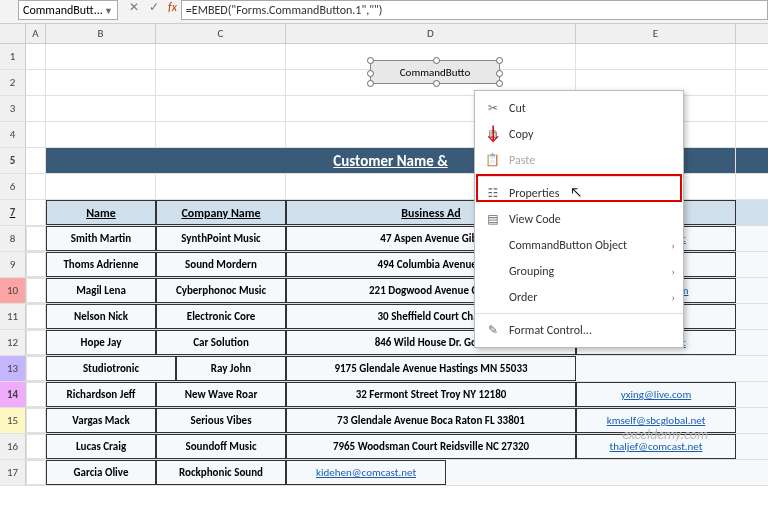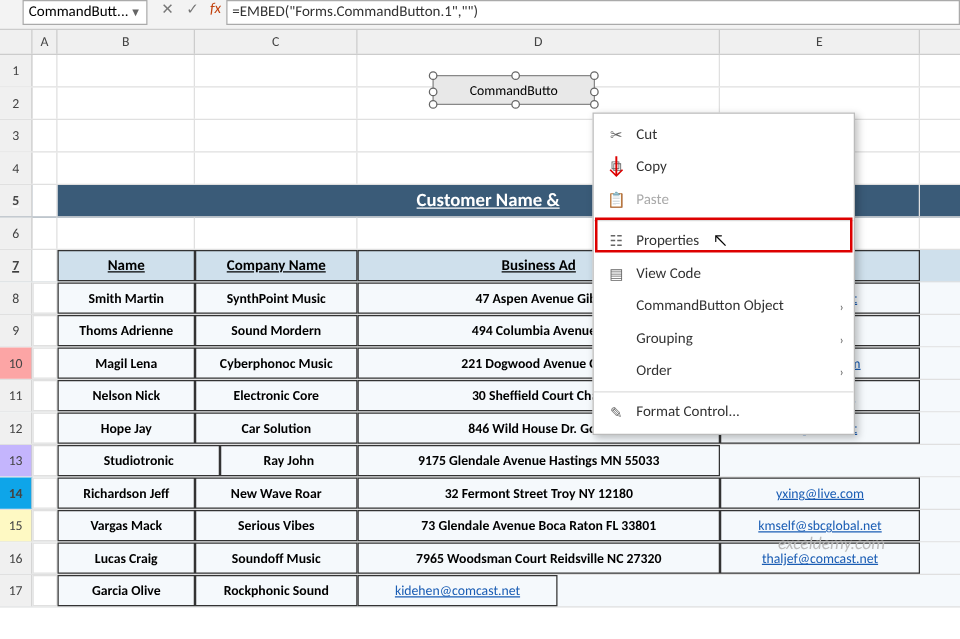--- a/index.html
+++ b/index.html
@@ -16,21 +16,21 @@
 .grid { position: relative; }
 .row { display: flex; height: 26px; border-bottom: 1px solid #e0e0e0; }
 .row-h { width: 26px; background: #f0f0f0; border-right: 1px solid #ccc; text-align: center; line-height: 26px; color: #444; font-size: 11px; }
 .cell { border-right: 1px solid #e0e0e0; display: flex; align-items: center; justify-content: center; overflow: hidden; white-space: nowrap; padding: 0 4px; }
 .wA { width: 20px; } .wB { width: 110px; } .wC { width: 130px; } .wD { width: 290px; } .wE { width: 160px; }
 .title-row { background: #3a5b78; color: #fff; font-weight: bold; font-size: 15px; text-decoration: underline; }
 .header-row { background: #cfe0ec; font-weight: bold; text-decoration: underline; }
 .data-row { background: #f5f9fc; font-weight: bold; font-size: 11px; }
 .data-row .cell { border: 1px solid #333; }
 .email { color: #1a5db4; text-decoration: underline; font-weight: normal; }
-.cmd-btn { position: absolute; left: 346px; top: 60px; width: 130px; height: 24px; background: #e8e8e8; border: 1px solid #888; display: flex; align-items: center; justify-content: center; font-size: 11px; }
+.cmd-btn { position: absolute; left: 370px; top: 60px; width: 130px; height: 24px; background: #e8e8e8; border: 1px solid #888; display: flex; align-items: center; justify-content: center; font-size: 11px; }
 .handle { position: absolute; width: 7px; height: 7px; background: #fff; border: 1px solid #666; border-radius: 50%; }
 .h-tl { left: -4px; top: -4px; } .h-tc { left: 62px; top: -4px; } .h-tr { right: -4px; top: -4px; }
 .h-ml { left: -4px; top: 9px; } .h-mr { right: -4px; top: 9px; }
 .h-bl { left: -4px; bottom: -4px; } .h-bc { left: 62px; bottom: -4px; } .h-br { right: -4px; bottom: -4px; }
 .ctx-menu { position: absolute; left: 474px; top: 90px; width: 210px; background: #fff; border: 1px solid #bbb; box-shadow: 2px 2px 6px rgba(0,0,0,0.25); padding: 4px 0; z-index: 10; }
 .ctx-item { display: flex; align-items: center; height: 26px; padding: 0 8px; font-size: 12px; color: #333; }
 .ctx-item.disabled { color: #aaa; }
 .ctx-icon { width: 20px; text-align: center; color: #666; font-size: 12px; }
 .ctx-label { flex: 1; padding-left: 6px; }
 .ctx-arrow { color: #666; font-size: 10px; }
@@ -163,21 +163,21 @@
         <div class="cell wE email">sbcglobal.net</div>
       </div>
       <div class="row data-row">
         <div class="row-h" style="background:#c4b5fd;font-weight:normal">13</div>
         <div class="cell wA" style="background:#fff;border:1px solid #e0e0e0"></div>
         <div class="cell wC">Studiotronic</div>
         <div class="cell wB">Ray John</div>
         <div class="cell wD">9175 Glendale Avenue Hastings MN 55033</div>
       </div>
       <div class="row data-row">
-        <div class="row-h" style="background:#0ea5e9;font-weight:bold">14</div>
+        <div class="row-h" style="background:#f0abfc;font-weight:bold">14</div>
         <div class="cell wA" style="background:#fff;border:1px solid #e0e0e0"></div>
         <div class="cell wB">Richardson Jeff</div>
         <div class="cell wC">New Wave Roar</div>
         <div class="cell wD">32 Fermont Street Troy NY 12180</div>
         <div class="cell wE email">yxing@live.com</div>
       </div>
       <div class="row data-row">
         <div class="row-h" style="background:#fef9c3;font-weight:normal">15</div>
         <div class="cell wA" style="background:#fff;border:1px solid #e0e0e0"></div>
         <div class="cell wB">Vargas  Mack</div>

